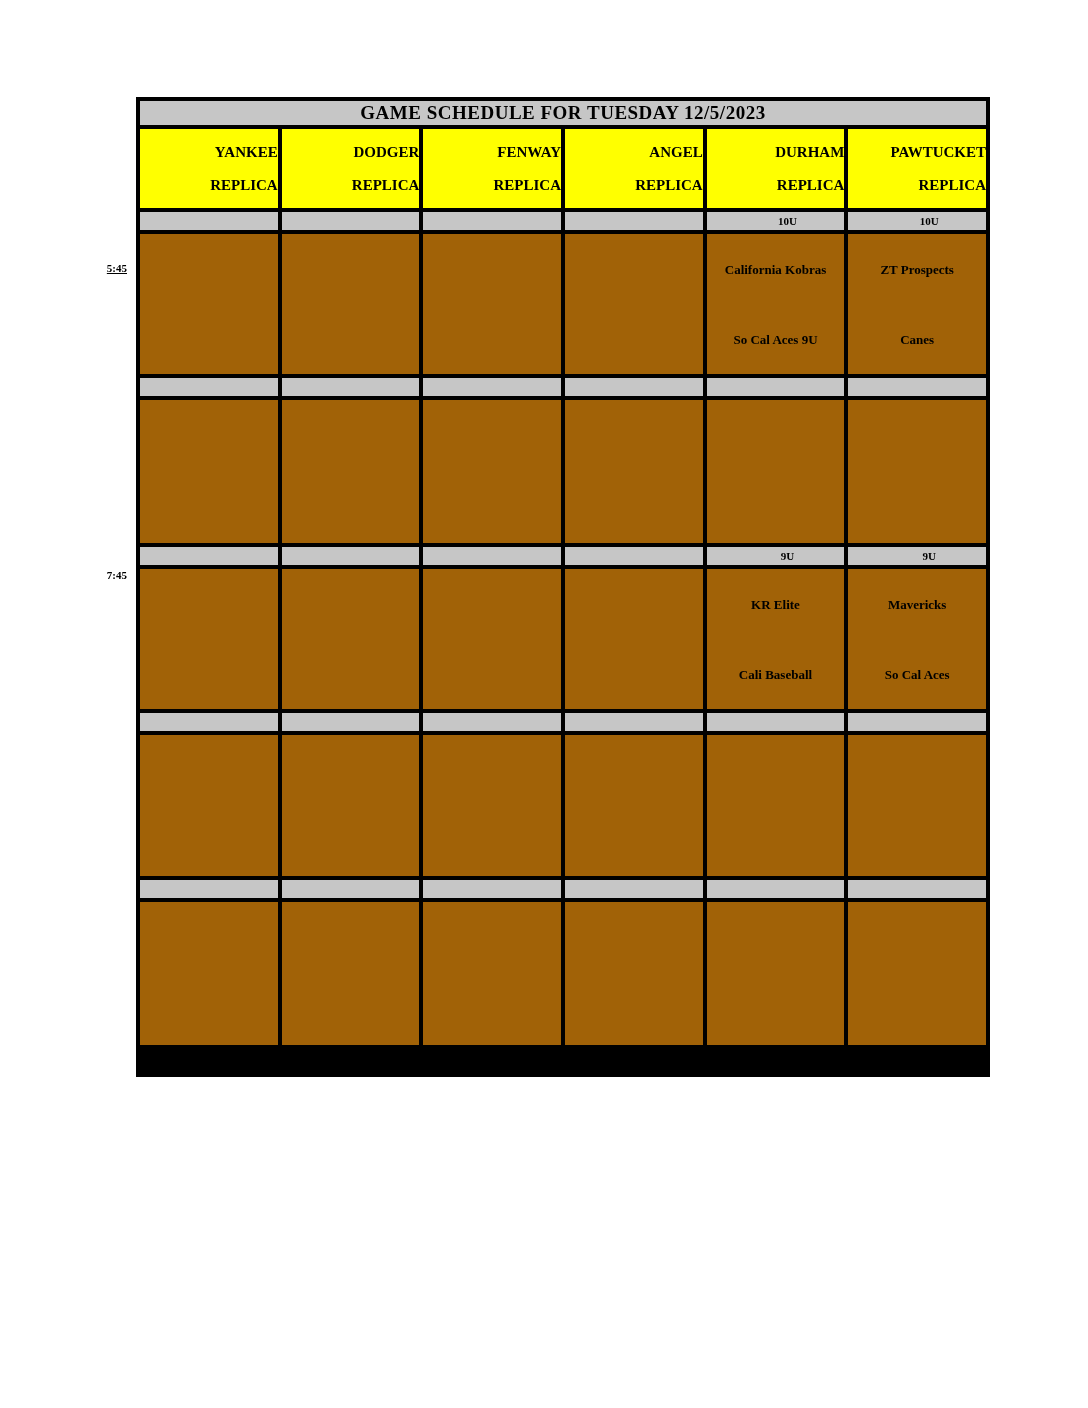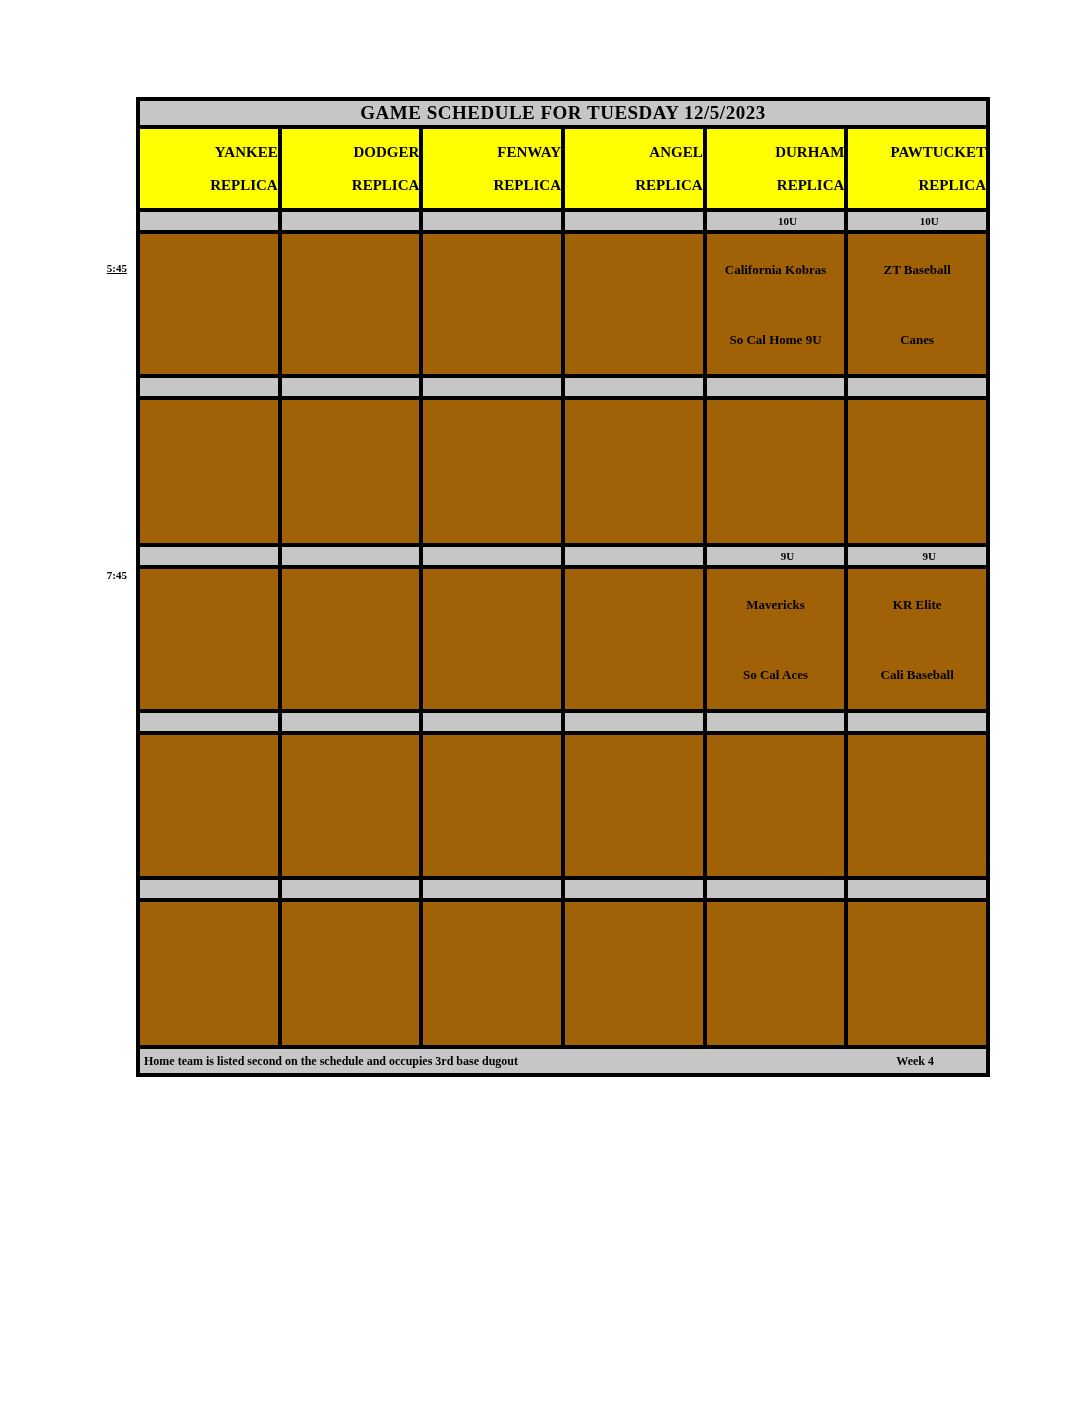--- a/index.html
+++ b/index.html
@@ -152,24 +152,24 @@
     <div class="cell game-cell">
       <div class="team"></div>
       <div class="team"></div>
     </div>
     <div class="cell game-cell">
       <div class="team"></div>
       <div class="team"></div>
     </div>
     <div class="cell game-cell">
       <div class="team">California Kobras</div>
-      <div class="team">So Cal Home 9U</div>
-    </div>
-    <div class="cell game-cell">
-      <div class="team">ZT Baseball</div>
+      <div class="team">So Cal Aces 9U</div>
+    </div>
+    <div class="cell game-cell">
+      <div class="team">ZT Prospects</div>
       <div class="team">Canes</div>
     </div>
 
     <div class="cell band-cell"></div>
     <div class="cell band-cell"></div>
     <div class="cell band-cell"></div>
     <div class="cell band-cell"></div>
     <div class="cell band-cell"></div>
     <div class="cell band-cell"></div>
 
@@ -215,91 +215,87 @@
     </div>
     <div class="cell game-cell">
       <div class="team"></div>
       <div class="team"></div>
     </div>
     <div class="cell game-cell">
       <div class="team"></div>
       <div class="team"></div>
     </div>
     <div class="cell game-cell">
+      <div class="team">KR Elite</div>
+      <div class="team">Cali Baseball</div>
+    </div>
+    <div class="cell game-cell">
       <div class="team">Mavericks</div>
       <div class="team">So Cal Aces</div>
     </div>
-    <div class="cell game-cell">
-      <div class="team">KR Elite</div>
-      <div class="team">Cali Baseball</div>
-    </div>
-
-    <div class="cell band-cell"></div>
-    <div class="cell band-cell"></div>
-    <div class="cell band-cell"></div>
-    <div class="cell band-cell"></div>
-    <div class="cell band-cell"></div>
-    <div class="cell band-cell"></div>
-
-    <div class="cell game-cell">
-      <div class="team"></div>
-      <div class="team"></div>
-    </div>
-    <div class="cell game-cell">
-      <div class="team"></div>
-      <div class="team"></div>
-    </div>
-    <div class="cell game-cell">
-      <div class="team"></div>
-      <div class="team"></div>
-    </div>
-    <div class="cell game-cell">
-      <div class="team"></div>
-      <div class="team"></div>
-    </div>
-    <div class="cell game-cell">
-      <div class="team"></div>
-      <div class="team"></div>
-    </div>
-    <div class="cell game-cell">
-      <div class="team"></div>
-      <div class="team"></div>
-    </div>
-
-    <div class="cell band-cell"></div>
-    <div class="cell band-cell"></div>
-    <div class="cell band-cell"></div>
-    <div class="cell band-cell"></div>
-    <div class="cell band-cell"></div>
-    <div class="cell band-cell"></div>
-
-    <div class="cell game-cell">
-      <div class="team"></div>
-      <div class="team"></div>
-    </div>
-    <div class="cell game-cell">
-      <div class="team"></div>
-      <div class="team"></div>
-    </div>
-    <div class="cell game-cell">
-      <div class="team"></div>
-      <div class="team"></div>
-    </div>
-    <div class="cell game-cell">
-      <div class="team"></div>
-      <div class="team"></div>
-    </div>
-    <div class="cell game-cell">
-      <div class="team"></div>
-      <div class="team"></div>
-    </div>
-    <div class="cell game-cell">
-      <div class="team"></div>
-      <div class="team"></div>
-    </div>
-
-    <div class="cell footer-bar span6">
-      <span>Home team is listed second on the schedule and occupies 3rd base dugout</span>
-      <span class="footer-week">Week 4</span>
-    </div>
+
+    <div class="cell band-cell"></div>
+    <div class="cell band-cell"></div>
+    <div class="cell band-cell"></div>
+    <div class="cell band-cell"></div>
+    <div class="cell band-cell"></div>
+    <div class="cell band-cell"></div>
+
+    <div class="cell game-cell">
+      <div class="team"></div>
+      <div class="team"></div>
+    </div>
+    <div class="cell game-cell">
+      <div class="team"></div>
+      <div class="team"></div>
+    </div>
+    <div class="cell game-cell">
+      <div class="team"></div>
+      <div class="team"></div>
+    </div>
+    <div class="cell game-cell">
+      <div class="team"></div>
+      <div class="team"></div>
+    </div>
+    <div class="cell game-cell">
+      <div class="team"></div>
+      <div class="team"></div>
+    </div>
+    <div class="cell game-cell">
+      <div class="team"></div>
+      <div class="team"></div>
+    </div>
+
+    <div class="cell band-cell"></div>
+    <div class="cell band-cell"></div>
+    <div class="cell band-cell"></div>
+    <div class="cell band-cell"></div>
+    <div class="cell band-cell"></div>
+    <div class="cell band-cell"></div>
+
+    <div class="cell game-cell">
+      <div class="team"></div>
+      <div class="team"></div>
+    </div>
+    <div class="cell game-cell">
+      <div class="team"></div>
+      <div class="team"></div>
+    </div>
+    <div class="cell game-cell">
+      <div class="team"></div>
+      <div class="team"></div>
+    </div>
+    <div class="cell game-cell">
+      <div class="team"></div>
+      <div class="team"></div>
+    </div>
+    <div class="cell game-cell">
+      <div class="team"></div>
+      <div class="team"></div>
+    </div>
+    <div class="cell game-cell">
+      <div class="team"></div>
+      <div class="team"></div>
+    </div>
+
 
   </div>
 </div>
 
 </body></html>

